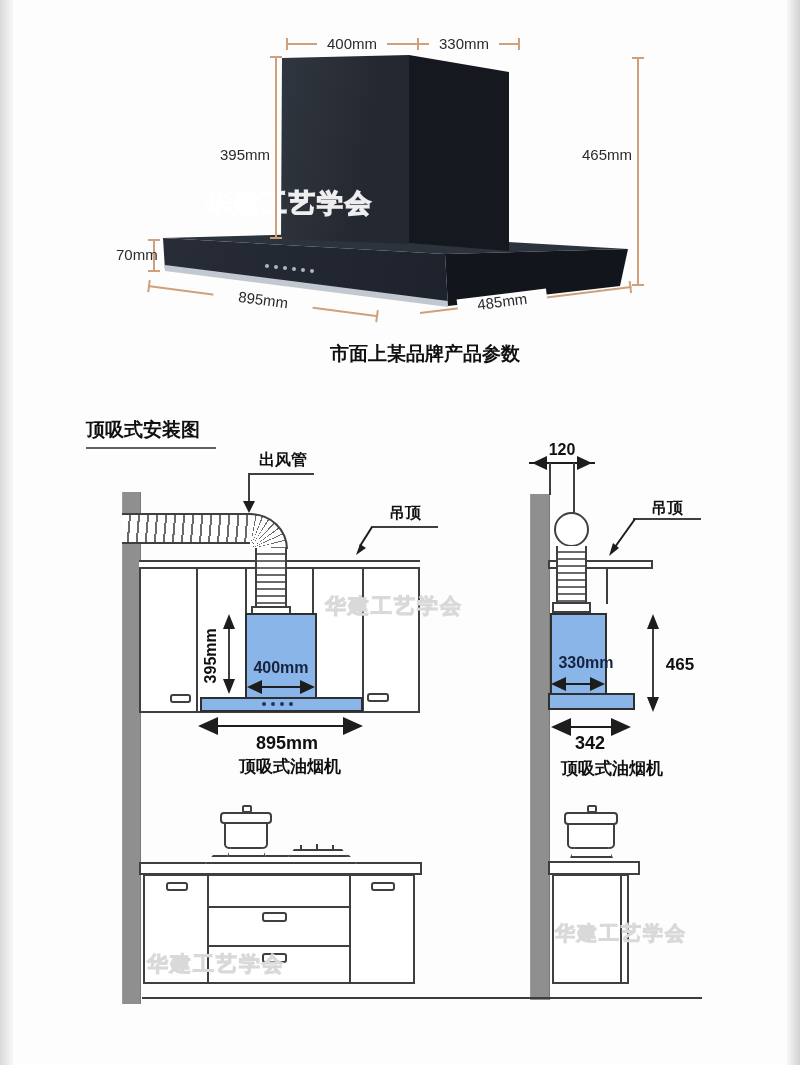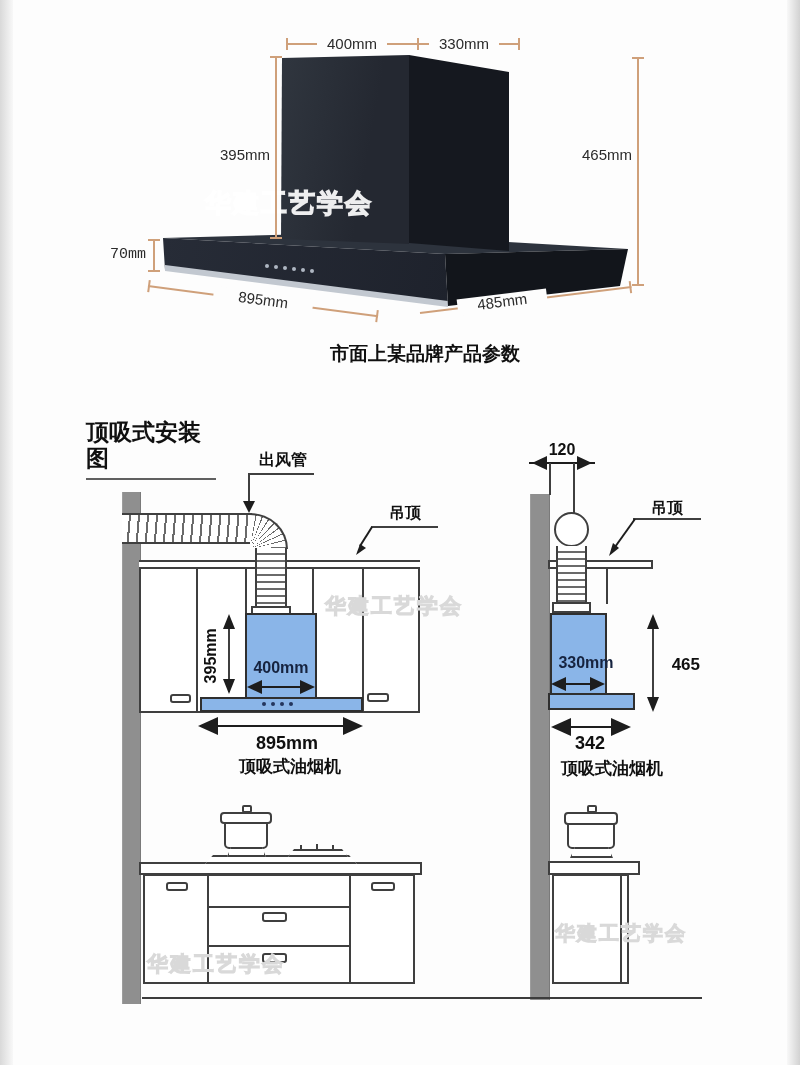--- a/index.html
+++ b/index.html
@@ -94,39 +94,39 @@
     <div class="pt" style="left:212px;top:147px;width:58px;text-align:right;">395mm</div>
 
     <div class="tl" style="left:637px;top:58px;width:2px;height:227px;"></div>
     <div class="tl" style="left:632px;top:57px;width:12px;height:2px;"></div>
     <div class="tl" style="left:632px;top:284px;width:12px;height:2px;"></div>
     <div class="pt" style="left:574px;top:147px;width:58px;text-align:right;">465mm</div>
 
     <div class="tl" style="left:153px;top:240px;width:2px;height:32px;"></div>
     <div class="tl" style="left:148px;top:239px;width:12px;height:2px;"></div>
     <div class="tl" style="left:148px;top:270px;width:12px;height:2px;"></div>
-    <div class="pt" style="left:104px;top:247px;width:48px;text-align:center;font-family:Liberation Mono, monospace;">70mm</div>
+    <div class="pt" style="left:116px;top:247px;width:48px;text-align:left;">70mm</div>
 
     <div class="abs" style="left:148px;top:276px;width:232px;height:20px;transform:rotate(7.5deg);transform-origin:left center;">
       <div class="tl" style="left:0;top:4px;width:2px;height:12px;"></div>
       <div class="tl" style="left:0;top:9px;width:232px;height:2px;"></div>
       <div class="tl" style="right:0;top:4px;width:2px;height:12px;"></div>
       <div class="pt" style="left:66px;top:1px;width:100px;background:#fdfdfd;">895mm</div>
     </div>
 
     <div class="abs" style="left:420px;top:303px;width:213px;height:20px;transform:rotate(-7deg);transform-origin:left center;">
       <div class="tl" style="left:0;top:9px;width:213px;height:2px;"></div>
       <div class="tl" style="right:0;top:4px;width:2px;height:12px;"></div>
       <div class="pt" style="left:38px;top:1px;width:90px;background:#fdfdfd;">485mm</div>
     </div>
 
     <div class="cnl" style="left:275px;top:343px;width:300px;font-size:19px;">市面上某品牌产品参数</div>
   </div>
 
-  <div class="cnl" style="left:86px;top:419px;width:130px;font-size:23px;text-align:left;border-bottom:2px solid #606060;padding-bottom:6px;">顶吸式安装图</div>
+  <div class="cnl" style="left:86px;top:419px;width:130px;font-size:19px;text-align:left;border-bottom:2px solid #606060;padding-bottom:6px;">顶吸式安装图</div>
 
   <div>
     <div class="wall" style="left:122px;top:492px;width:17px;height:512px;"></div>
 
     <div class="box" style="left:139px;top:560px;width:281px;height:9px;border-left:none;border-right:none;"></div>
     <div class="box" style="left:139px;top:567px;width:281px;height:146px;"></div>
     <div class="vl" style="left:196px;top:567px;height:146px;"></div>
     <div class="vl" style="left:245px;top:567px;height:146px;"></div>
     <div class="vl" style="left:312px;top:567px;height:146px;"></div>
     <div class="vl" style="left:362px;top:567px;height:146px;"></div>
@@ -201,21 +201,21 @@
     <div class="blue" style="left:548px;top:693px;width:87px;height:17px;"></div>
 
     <div class="dt" style="left:552px;top:654px;width:68px;color:#16233f;">330mm</div>
     <div class="hl" style="left:556px;top:683px;width:44px;background:#1d1d1d;"></div>
     <div class="ar aL" style="left:551px;top:677px;"></div>
     <div class="ar aR" style="left:590px;top:677px;"></div>
 
     <div class="vl" style="left:652px;top:618px;height:82px;"></div>
     <div class="ar aU" style="left:647px;top:614px;"></div>
     <div class="ar aD" style="left:647px;top:697px;"></div>
-    <div class="dt" style="left:660px;top:656px;width:40px;font-size:17px;text-align:right;">465</div>
+    <div class="dt" style="left:660px;top:656px;width:40px;font-size:17px;text-align:center;">465</div>
 
     <div class="hl" style="left:558px;top:726px;width:66px;background:#1d1d1d;"></div>
     <div class="ar aLb" style="left:551px;top:718px;"></div>
     <div class="ar aRb" style="left:611px;top:718px;"></div>
     <div class="dt" style="left:564px;top:734px;width:52px;font-size:18px;">342</div>
     <div class="cnl" style="left:550px;top:759px;width:124px;font-size:17px;">顶吸式油烟机</div>
   </div>
 
   <div>
     <div class="box" style="left:139px;top:862px;width:283px;height:13px;"></div>

